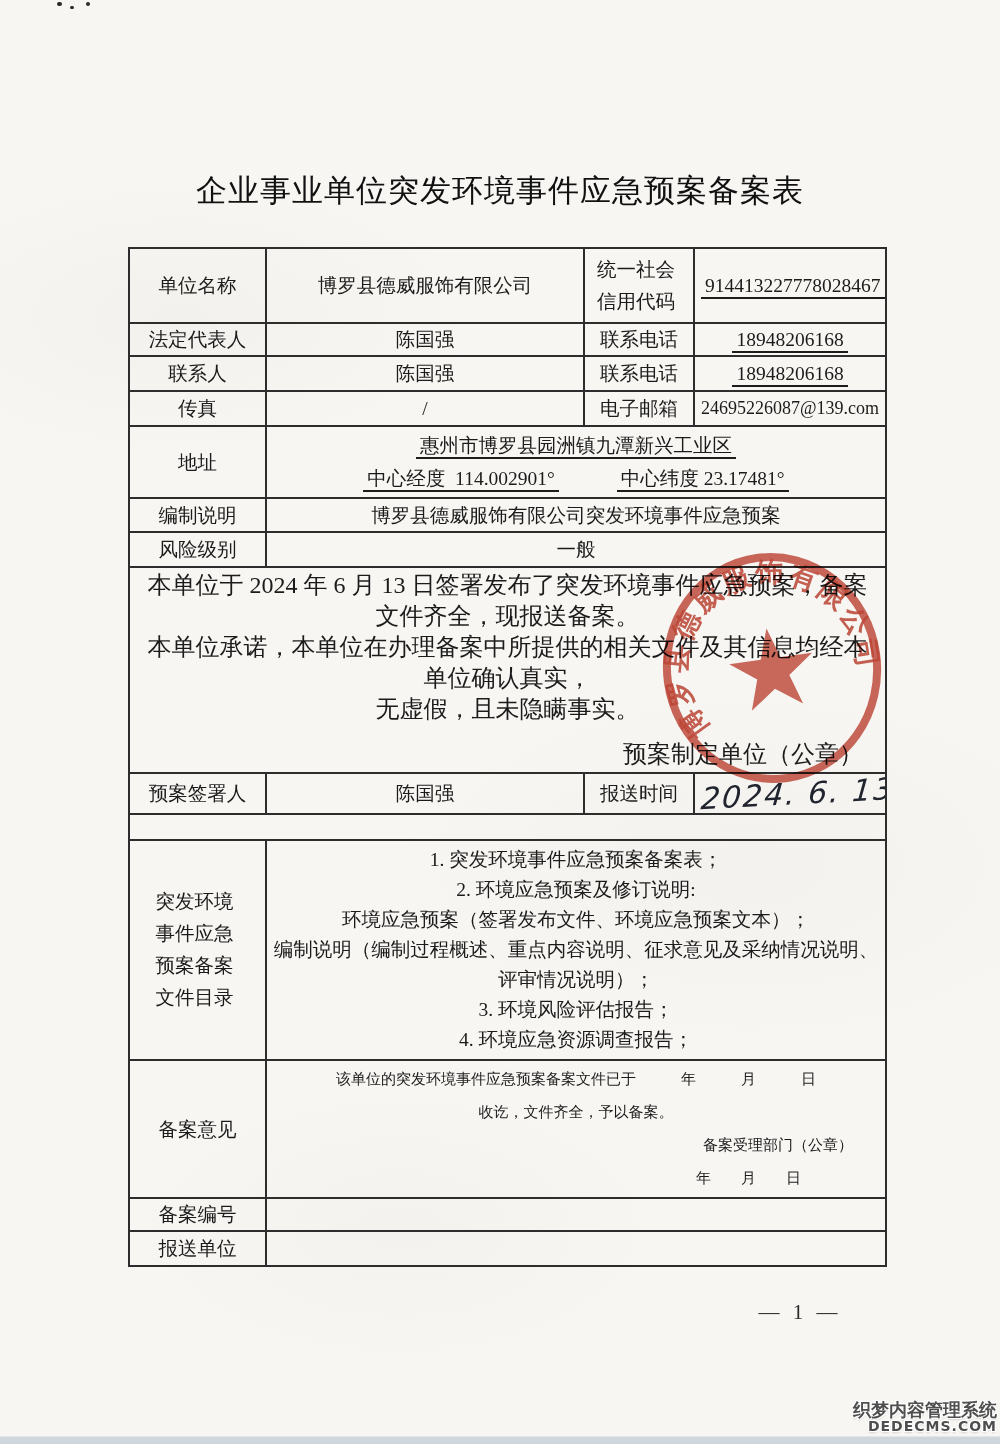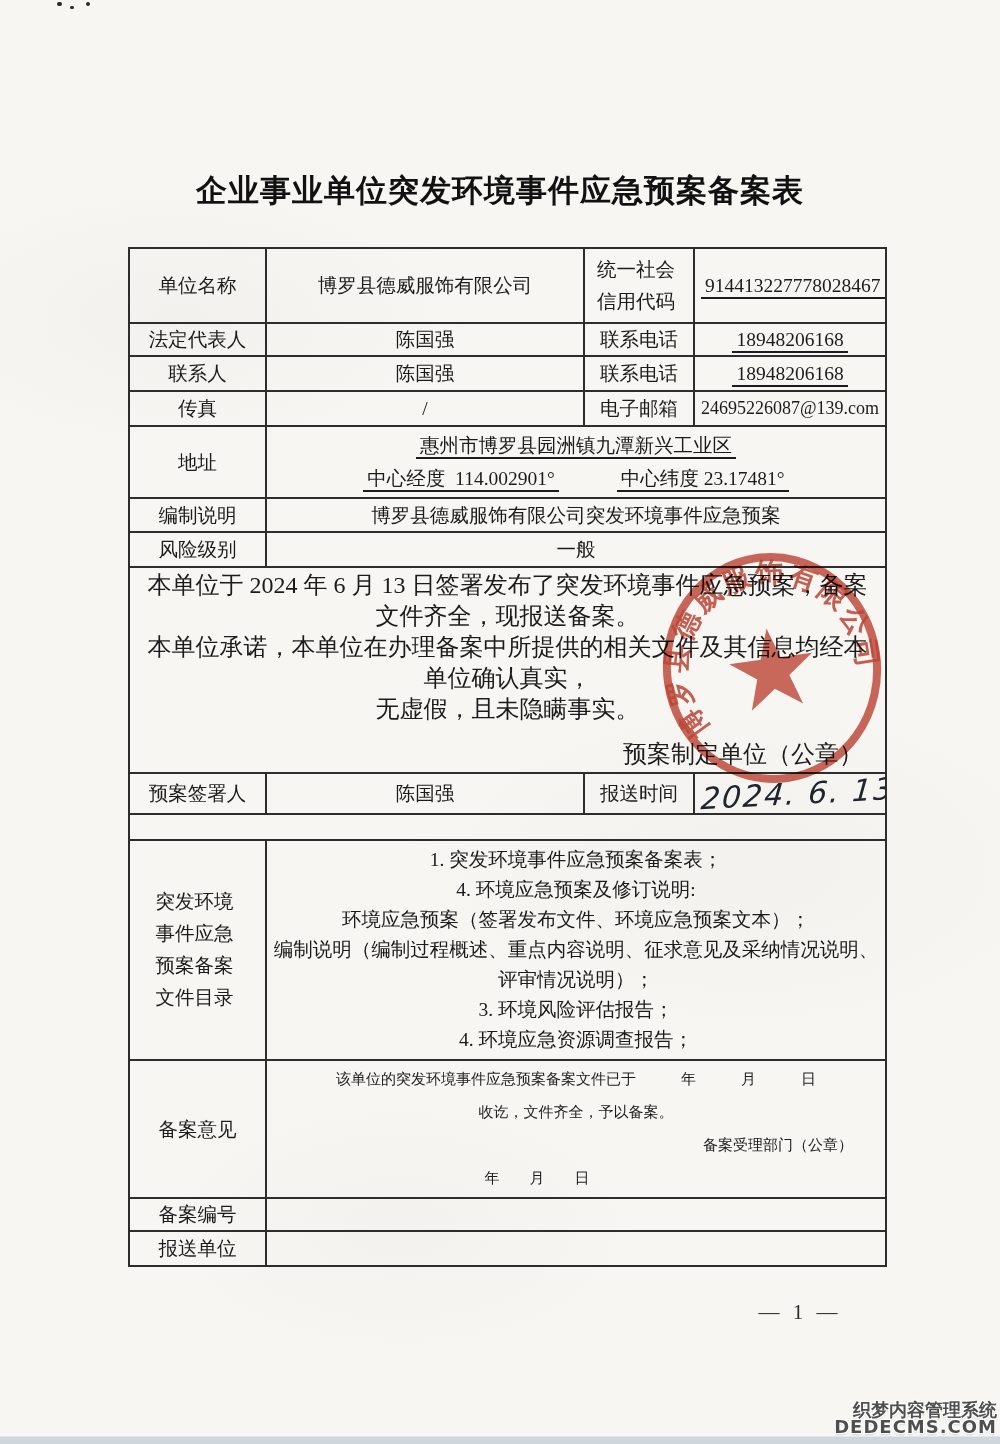--- a/index.html
+++ b/index.html
@@ -15,21 +15,21 @@
     background:
       radial-gradient(420px 200px at 18% 22%, rgba(210,205,198,.12), transparent 70%),
       radial-gradient(500px 260px at 75% 60%, rgba(205,202,196,.10), transparent 70%),
       radial-gradient(380px 200px at 40% 85%, rgba(208,205,200,.10), transparent 70%);
   }
   .speck{position:absolute;background:#2a2a2a;border-radius:2px;}
   .bottom-band{position:absolute;left:0;right:0;bottom:0;height:7px;background:#cfd6dc;border-top:1px solid #e2e6ea;}
 
   .doc-title{
     position:absolute;left:120px;width:760px;top:170px;
-    text-align:center;font-size:31px;font-weight:700;letter-spacing:1px;
+    text-align:center;font-size:31px;font-weight:400;letter-spacing:1px;
     font-family:"Liberation Sans","DejaVu Sans",sans-serif;color:#111;
   }
 
   table.form{
     position:absolute;left:128px;top:247px;width:757px;
     border-collapse:collapse;table-layout:fixed;
     font-size:19.5px;color:#1b1b1b;
   }
   table.form td{
     border:2px solid #2d2d2d;
@@ -42,21 +42,21 @@
   .addr-line{line-height:33px;}
   .coord-gap{display:inline-block;width:58px;}
 
   .decl{padding:6px 10px 4px 12px;line-height:31px;text-align:left;font-size:24px;}
   .decl .rt{text-align:right;padding-right:16px;margin-top:14px;}
 
   .dir-cell{padding:8px 10px 8px 14px;text-align:left;line-height:30px;font-size:19.5px;vertical-align:top;}
 
   .op-cell{padding:8px 14px 4px 16px;text-align:left;line-height:33px;font-size:15px;vertical-align:top;}
   .op-right1{text-align:right;padding-right:26px;}
-  .op-right2{padding-right:78px;}
+  .op-right2{text-align:right;padding-right:78px;}
 
   .handwriting{
     display:inline-block;
     font-family:"DejaVu Sans",sans-serif;
     font-style:italic;font-size:30px;letter-spacing:2px;color:#20242e;
     transform:rotate(-3deg) skewX(-8deg);
     white-space:nowrap;
   }
 
   .stamp{
@@ -69,21 +69,21 @@
     font-size:21px;letter-spacing:4px;color:#2a2a2a;
     font-family:"Liberation Serif",serif;
   }
 
   .watermark{
     position:absolute;right:3px;top:1401px;text-align:right;
     font-family:"DejaVu Sans",sans-serif;font-weight:700;color:#4f4f4f;line-height:17px;
     text-shadow:-1px -1px 0 #fff,1px -1px 0 #fff,-1px 1px 0 #fff,1px 1px 0 #fff,0 2px 2px rgba(0,0,0,.15);
   }
   .watermark .l1{font-size:18px;}
-  .watermark .l2{font-size:18px;letter-spacing:1px;}
+  .watermark .l2{font-size:14px;letter-spacing:1px;}
 </style>
 </head>
 <body>
 
 <div class="paper-texture"></div>
 
 <div class="speck" style="left:57px;top:2px;width:5px;height:4px;"></div>
 <div class="speck" style="left:70px;top:6px;width:4px;height:3px;"></div>
 <div class="speck" style="left:86px;top:2px;width:4px;height:4px;"></div>
 
@@ -168,21 +168,21 @@
   <tr style="height:26px">
     <td colspan="4"></td>
   </tr>
 
   <tr style="height:220px">
     <td class="lbl">
           <div class="narrow">突发环境事件应急预案备案文件目录</div>
         </td>
     <td colspan="3" class="dir-cell">
       <div>1. 突发环境事件应急预案备案表；</div>
-      <div>4. 环境应急预案及修订说明:</div>
+      <div>2. 环境应急预案及修订说明:</div>
       <div>环境应急预案（签署发布文件、环境应急预案文本）；</div>
       <div>编制说明（编制过程概述、重点内容说明、征求意见及采纳情况说明、评审情况说明）；</div>
       <div>3. 环境风险评估报告；</div>
       <div>4. 环境应急资源调查报告；</div>
     </td>
   </tr>
 
   <tr style="height:132px">
     <td class="lbl">备案意见</td>
     <td colspan="3" class="op-cell">

